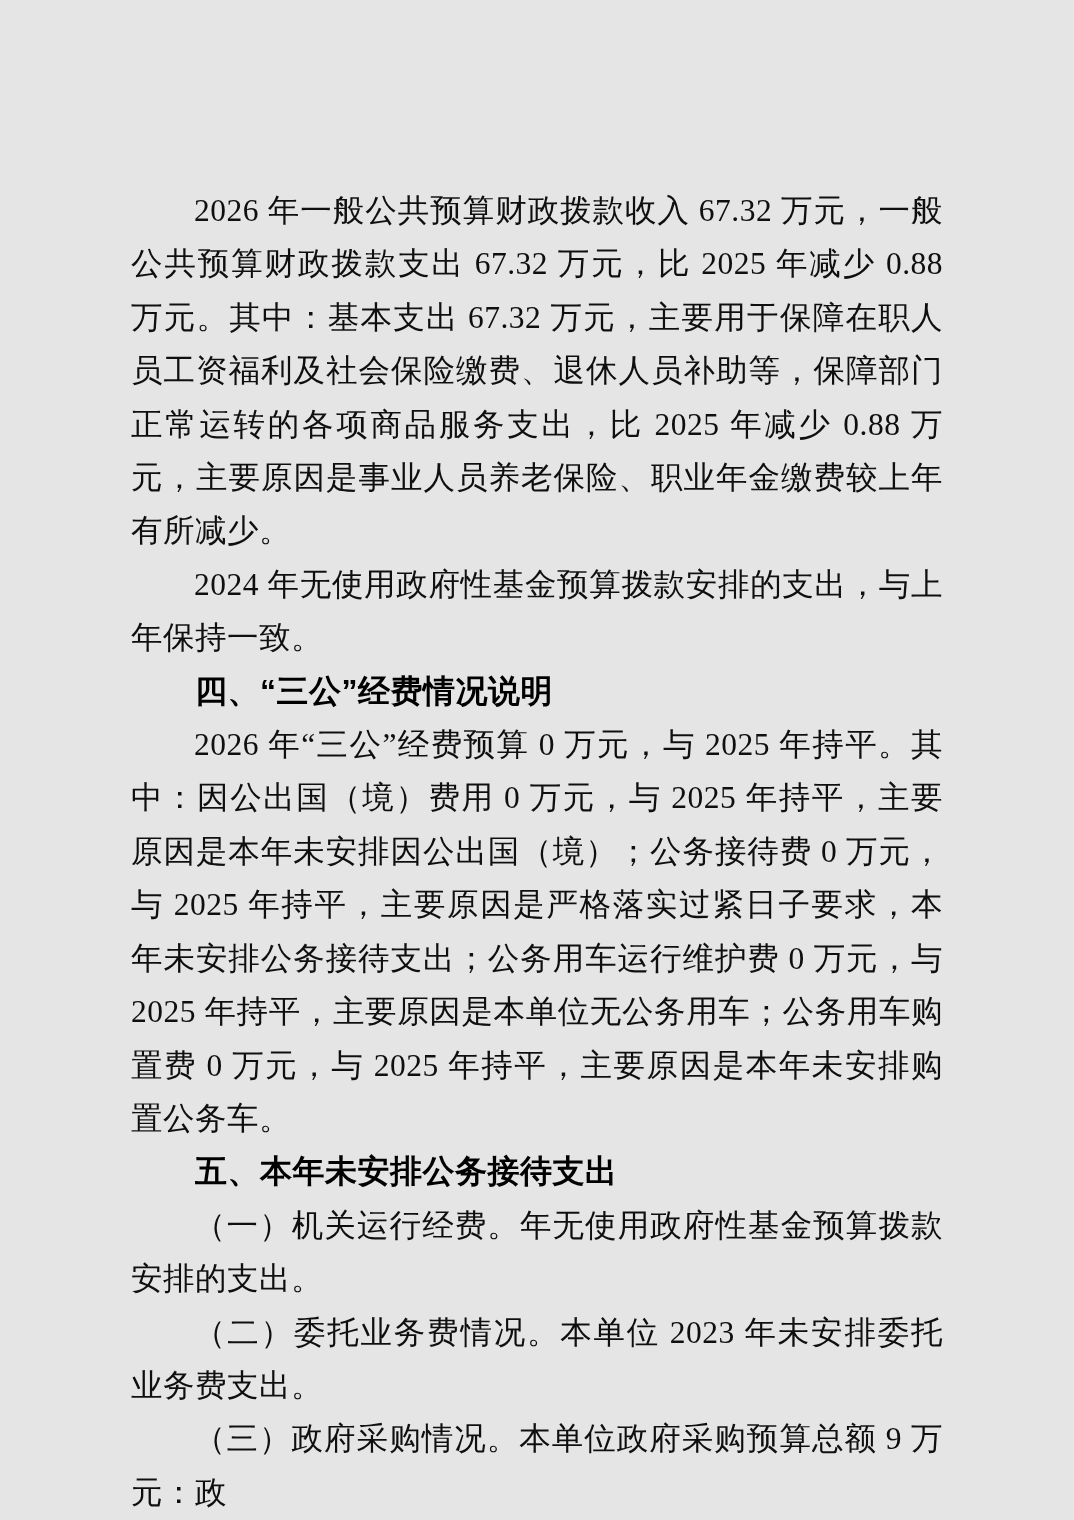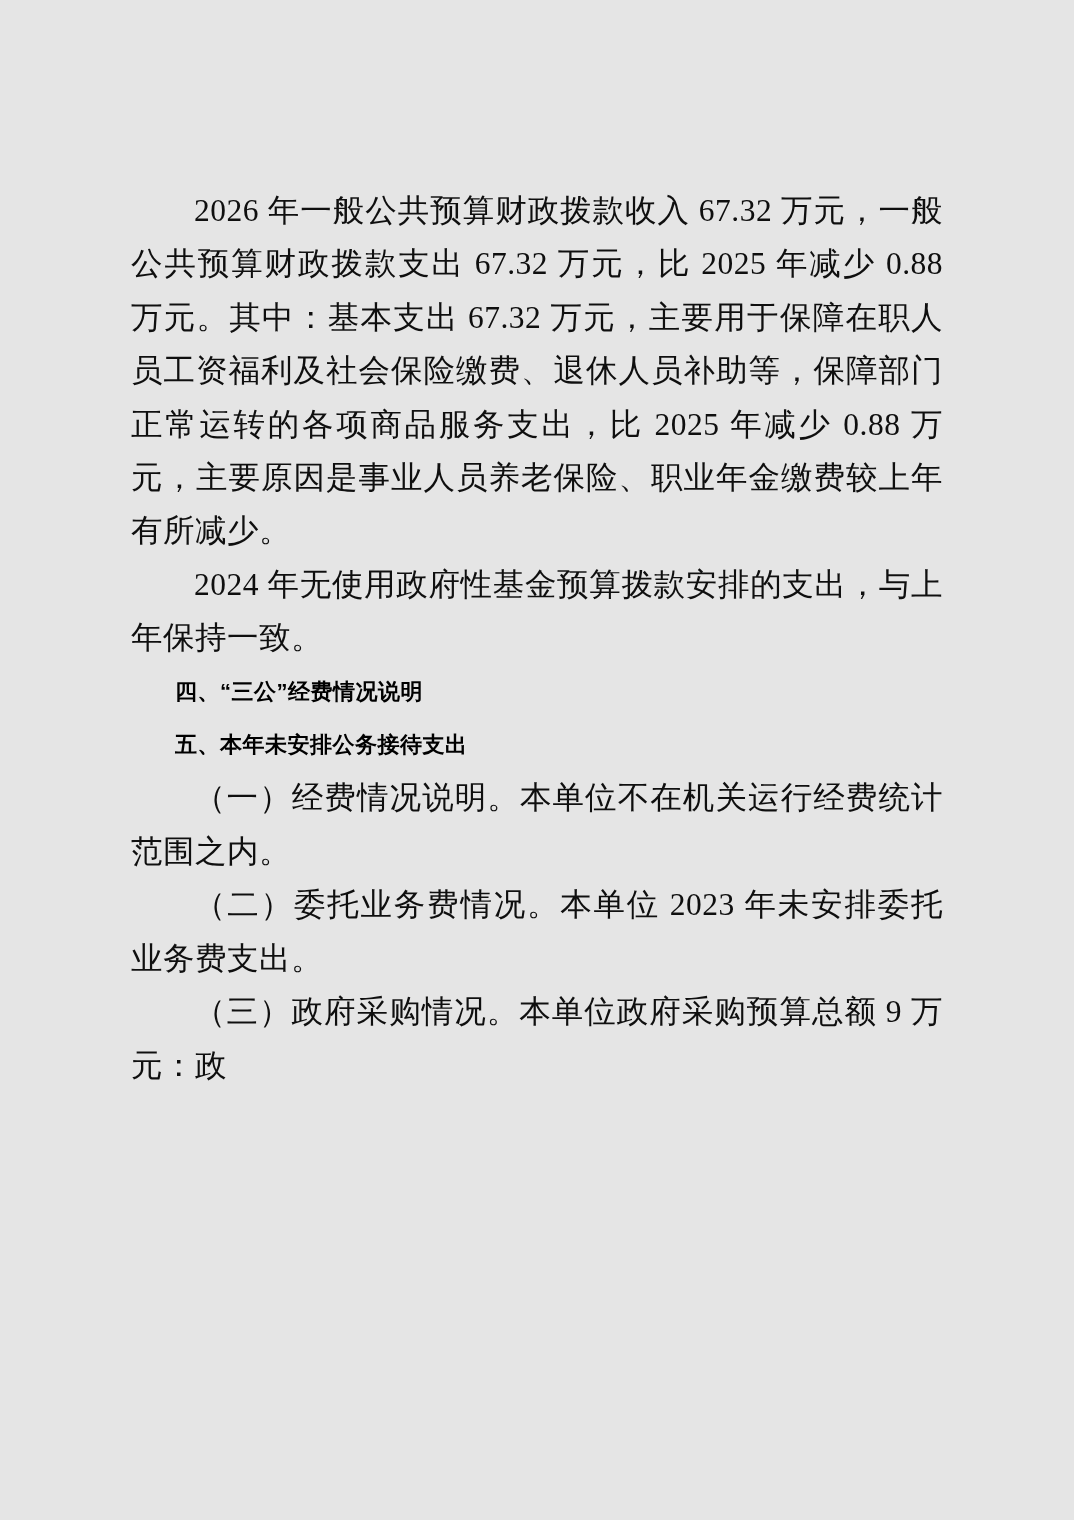--- a/index.html
+++ b/index.html
@@ -30,21 +30,21 @@
     text-align: justify;
     text-indent: 2em;
     font-family: "Liberation Serif", "DejaVu Serif", serif;
     font-weight: 400;
     letter-spacing: 0.5px;
     word-break: normal;
   }
   .heading {
     margin: 0;
     padding: 0;
-    font-size: 22px;
+    font-size: 32px;
     line-height: 53.4px;
     text-align: left;
     text-indent: 2em;
     font-family: "Liberation Sans", "DejaVu Sans", sans-serif;
     font-weight: 700;
     letter-spacing: 0.5px;
     color: #000000;
   }
 </style>
 </head>
@@ -52,23 +52,24 @@
 
 <div class="page">
   <div class="content">
 
     <p class="para">2026 年一般公共预算财政拨款收入 67.32 万元，一般公共预算财政拨款支出 67.32 万元，比 2025 年减少 0.88 万元。其中：基本支出 67.32 万元，主要用于保障在职人员工资福利及社会保险缴费、退休人员补助等，保障部门正常运转的各项商品服务支出，比 2025 年减少 0.88 万元，主要原因是事业人员养老保险、职业年金缴费较上年有所减少。</p>
 
     <p class="para">2024 年无使用政府性基金预算拨款安排的支出，与上年保持一致。</p>
 
     <h2 class="heading">四、“三公”经费情况说明</h2>
 
+    <p class="para">2026 年“三公”经费预算 0 万元，与 2025 年持平。其中：因公出国（境）费用 0 万元，与 2025 年持平，主要原因是本年未安排因公出国（境）；公务接待费 0 万元，与 2025 年持平，主要原因是严格落实过紧日子要求，本年未安排公务接待支出；公务用车运行维护费 0 万元，与 2025 年持平，主要原因是本单位无公务用车；公务用车购置费 0 万元，与 2025 年持平，主要原因是本年未安排购置公务车。</p>
 
     <h2 class="heading">五、本年未安排公务接待支出</h2>
 
-    <p class="para">（一）经费情况说明。本单位不在机关运行经费统计范围之内。</p>
+    <p class="para">（一）机关运行经费。年无使用政府性基金预算拨款安排的支出。</p>
 
     <p class="para">（二）委托业务费情况。本单位 2023 年未安排委托业务费支出。</p>
 
     <p class="para">（三）政府采购情况。本单位政府采购预算总额 9 万元：政</p>
 
   </div>
 </div>
 
 </body></html>

